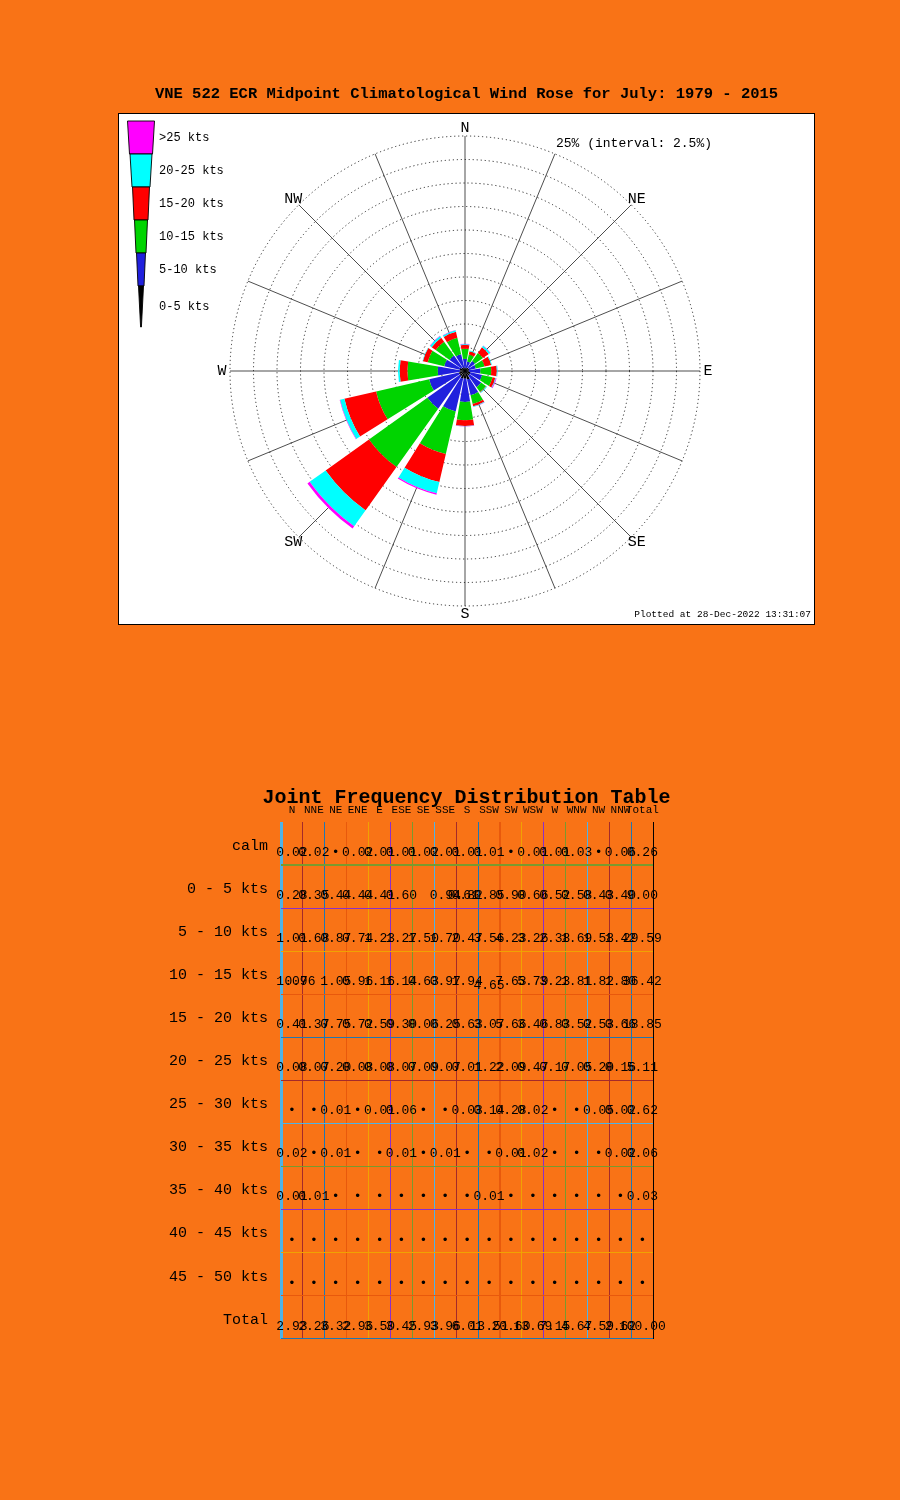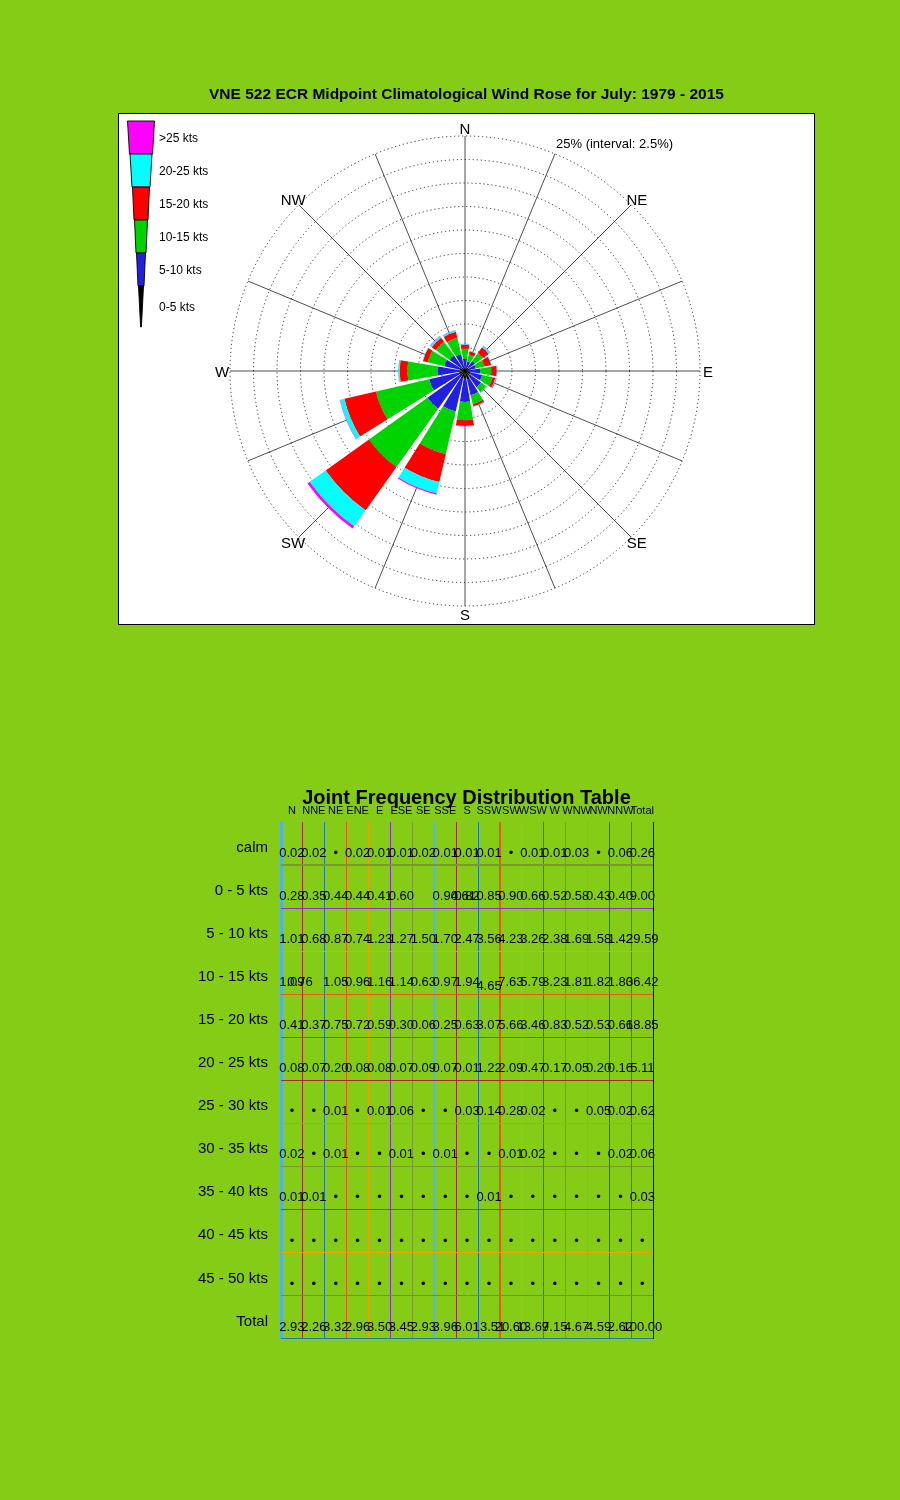--- a/index.html
+++ b/index.html
@@ -1,17 +1,17 @@
 <!DOCTYPE html>
 <html><head>
 <meta charset="utf-8">
 <style>
   html,body{margin:0;padding:0;background:#fff}
-  .page{position:relative;width:900px;height:1500px;background:#84cc16;overflow:hidden;
-        font-family:Liberation Sans, sans-serif;color:#000}
+  .page{position:relative;width:900px;height:1500px;background:#f97316;overflow:hidden;
+        font-family:Liberation Mono, monospace;color:#000}
   .abs{position:absolute}
   .rose-title{left:118px;top:85px;width:697px;text-align:center;font-size:15.5px;font-weight:bold;white-space:nowrap}
   .rose-panel{left:118px;top:113px;width:697px;height:512px;border:1.5px solid #000;box-sizing:border-box;background:#fff}
   .ring-label{left:556px;top:136px;font-size:13px;white-space:nowrap}
   .plot-footer{left:120px;top:609px;width:691px;text-align:right;font-size:9.5px;white-space:nowrap}
   .table-title{left:118px;top:786px;width:697px;text-align:center;font-size:20px;font-weight:bold;white-space:nowrap;z-index:5}
   #freq-table{left:0;top:0;width:900px;height:1500px}
   #freq-table .th{position:absolute;font-size:11px;transform:translateX(-50%);white-space:nowrap}
   #freq-table .cell{position:absolute;font-size:13px;transform:translateX(-50%);white-space:nowrap}
   #freq-table .rowlabel{position:absolute;font-size:15px;white-space:nowrap}
@@ -195,20 +195,21 @@
           <text x="40" y="122.5" dominant-baseline="central" font-size="12">10-15 kts</text>
           <polygon points="17.5,139 26.5,139 25,172 19,172" fill="#2020dd" stroke="#000" stroke-width="0.9"></polygon>
           <text x="40" y="155.5" dominant-baseline="central" font-size="12">5-10 kts</text>
           <polygon points="19.5,172 24.5,172 22.4,213 21.6,213" fill="#000000" stroke="#000" stroke-width="0.9"></polygon>
           <text x="40" y="192.5" dominant-baseline="central" font-size="12">0-5 kts</text>
         </g>
       </svg>
   </div>
 
   <div class="abs ring-label">25% (interval: 2.5%)</div>
+  <div class="abs plot-footer">Plotted at 28-Dec-2022 13:31:07</div>
 
   <div class="abs table-title">Joint Frequency Distribution Table</div>
   <div class="abs" id="freq-table">
       <span class="vline" style="left: 279.5px; top: 822px; width: 3px; height: 516.6px; background: rgb(79, 179, 230);"></span>
       <span class="vline" style="left: 302.3px; top: 822px; width: 1.2px; height: 516.6px; background: rgb(165, 42, 42);"></span>
       <span class="vline" style="left: 324.2px; top: 822px; width: 1.2px; height: 516.6px; background: rgb(31, 119, 180);"></span>
       <span class="vline" style="left: 346.1px; top: 822px; width: 1.2px; height: 516.6px; background: rgb(232, 89, 12);"></span>
       <span class="vline" style="left: 368px; top: 822px; width: 1.2px; height: 516.6px; background: rgb(240, 162, 2);"></span>
       <span class="vline" style="left: 389.9px; top: 822px; width: 1.2px; height: 516.6px; background: rgb(139, 47, 201);"></span>
       <span class="vline" style="left: 411.8px; top: 822px; width: 1.2px; height: 516.6px; background: rgb(122, 154, 46);"></span>

